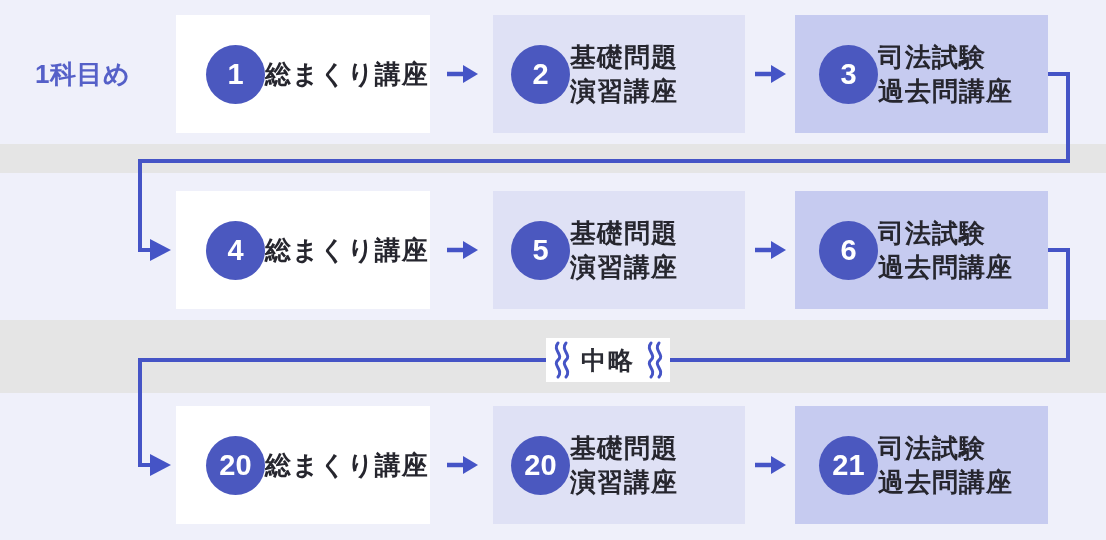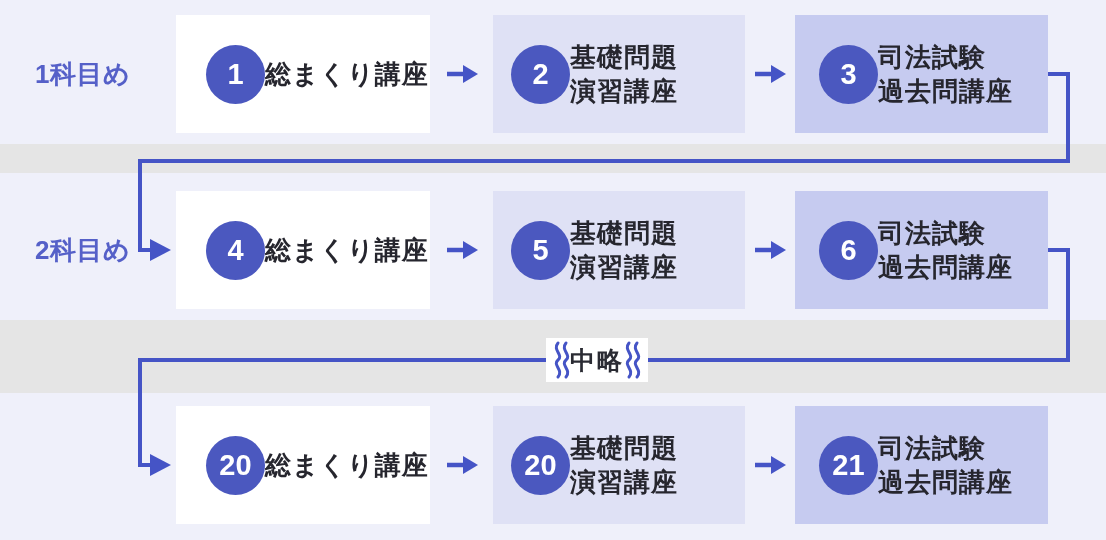--- a/index.html
+++ b/index.html
@@ -36,21 +36,21 @@
     display:flex;align-items:center;justify-content:center;font-size:29px;font-weight:700;flex:0 0 59px;}
   .card-text{display:flex;flex-direction:column;justify-content:center;
     font-size:26px;font-weight:700;color:var(--text-dark);line-height:34px;letter-spacing:1px;}
   .card-line:empty{display:none;}
 
   .arrow{position:absolute;width:34px;height:24px;}
   .ay1{top:62px}.ay2{top:238px}.ay3{top:453px}
   .ax1{left:445px}.ax2{left:753px}
 
   #omission-label{position:absolute;top:338px;left:546px;height:44px;background:#fff;
-    display:flex;align-items:center;padding:0 7px;}
+    display:flex;align-items:center;gap:11px;padding:0 7px;}
   #omission-label .omission-text{font-size:25px;font-weight:700;color:#2A2B33;letter-spacing:2px;}
 </style>
 </head>
 <body>
 
 <div id="canvas">
 
   <div class="band b1"></div>
   <div class="band b2"></div>
   <div class="band b3"></div>
@@ -60,21 +60,20 @@
       <polyline points="1048,74 1068,74 1068,161 140,161 140,250 152,250"></polyline>
       <polyline points="1048,250 1068,250 1068,360 140,360 140,465 152,465"></polyline>
     </g>
     <g fill="#4554C6" stroke="none">
       <polygon points="150,239 171,250 150,261"></polygon>
       <polygon points="150,454 171,465 150,476"></polygon>
     </g>
   </svg>
 
   <div class="row-label rl1">1科目め</div>
-  <div class="row-label rl2">2科目め</div>
 
   <div class="card r1 c1">
     <div class="step-circle">
         <span>1</span>
       </div>
     <div class="card-text">
       <span class="card-line">総まくり講座</span>
     </div>
   </div>
   <svg class="arrow ax1 ay1" viewBox="0 0 34 24">

